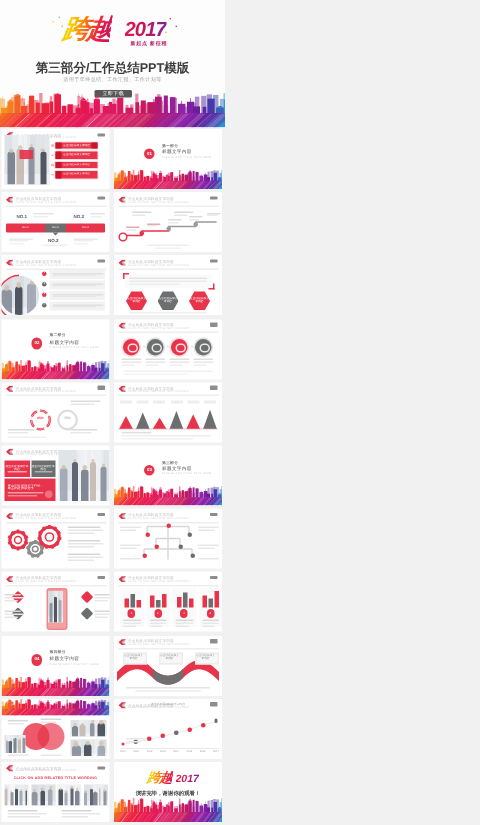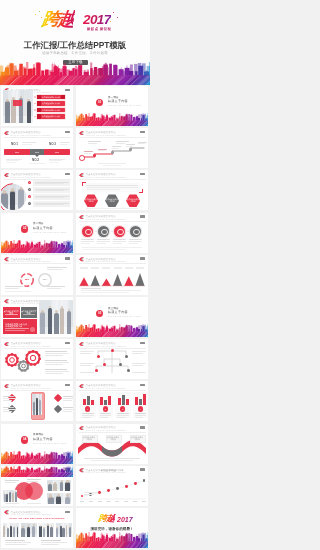--- a/index.html
+++ b/index.html
@@ -214,21 +214,21 @@
   <div class="banner">
     <div class="conf" style="left:35px;top:14px;width:1.4px;height:1.4px;background:#ffd400"></div>
     <div class="conf" style="left:38.5px;top:11px;width:1.1px;height:1.1px;background:#8bc34a"></div>
     <div class="conf" style="left:41px;top:17px;width:1.2px;height:1.2px;background:#ff9800"></div>
     <div class="conf" style="left:113px;top:12px;width:1.3px;height:1.3px;background:#e8174a"></div>
     <div class="conf" style="left:117px;top:17px;width:1.1px;height:1.1px;background:#c2185b"></div>
     <div class="conf" style="left:110px;top:21px;width:1px;height:1px;background:#ff9800"></div>
     <div class="bn-cn">跨越</div>
     <div class="bn-year">2017</div>
     <div class="bn-badge">新起点 新征程</div>
-    <div class="bn-sub">工作汇报/工作总结PPT模版</div>
+    <div class="bn-sub">第三部分/工作总结PPT模版</div>
     <div class="bn-tag">适用于年终总结、工作汇报、工作计划等</div>
     <div class="bn-btn">立即下载</div>
     <svg class="sky" viewBox="0 0 100 30" preserveAspectRatio="none">
         <use href="#sky"></use>
       </svg>
   </div>
 
   <div class="grid" id="grid">
       <div class="slide" style="left: 1px; top: 86px;">
         <svg viewBox="0 0 20 16" class="s-logo">

